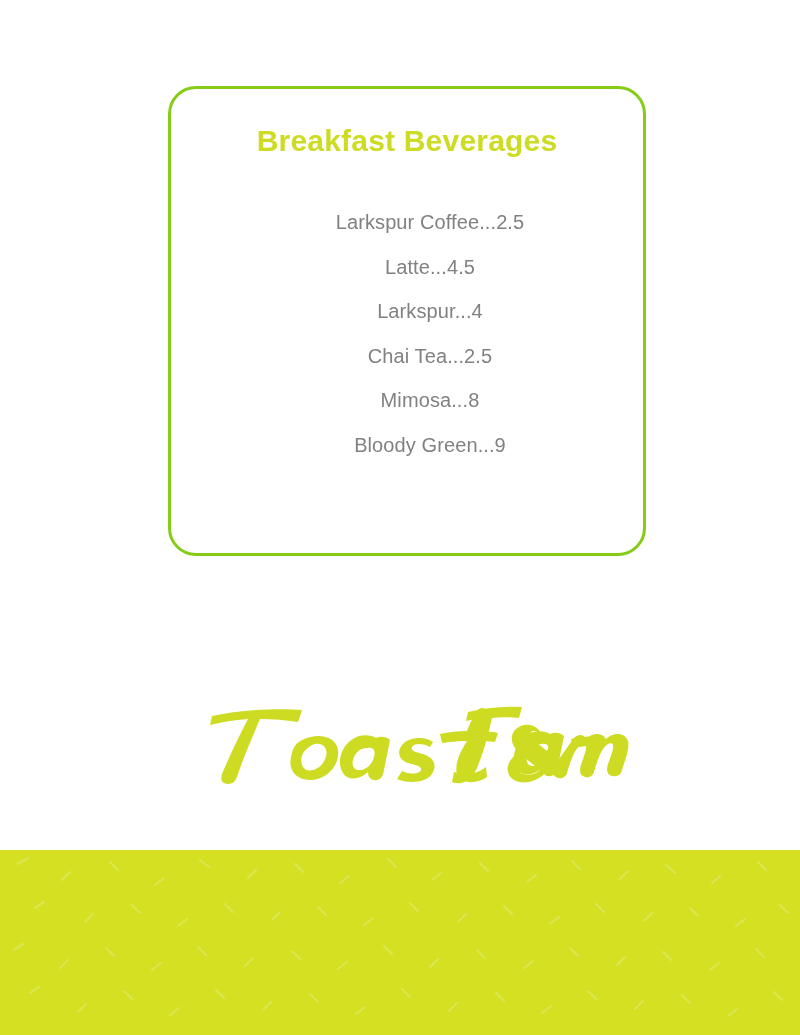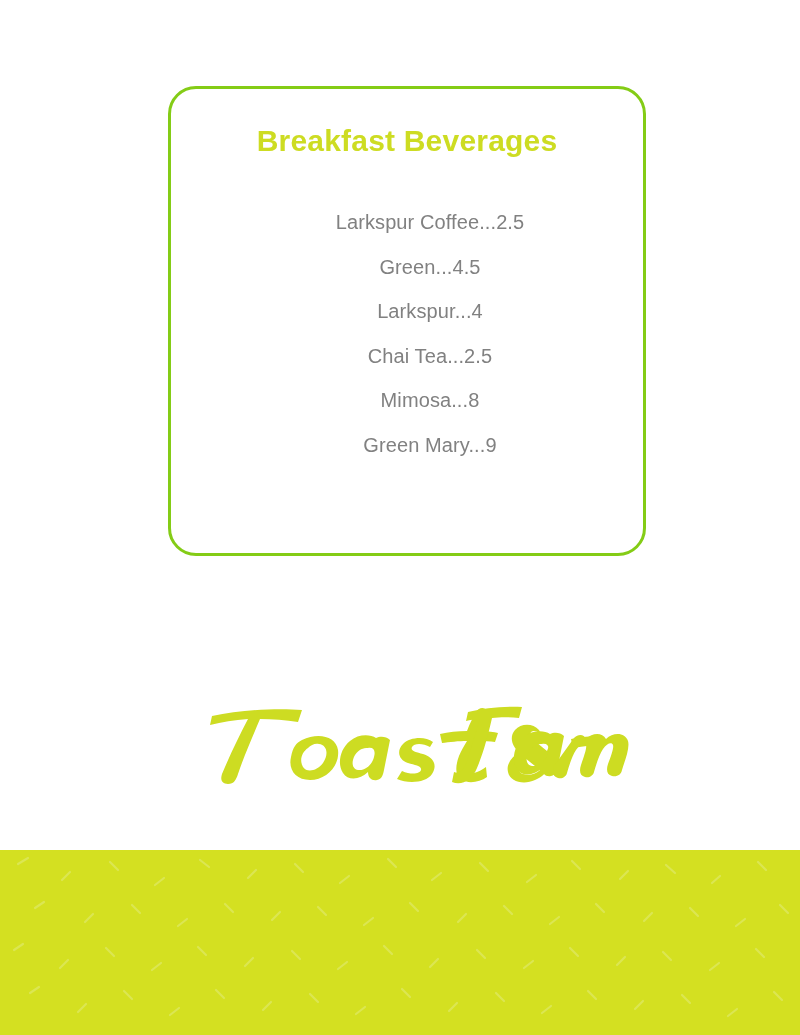--- a/index.html
+++ b/index.html
@@ -100,25 +100,25 @@
 </head>
 <body>
 
 <div class="page">
 
   <div class="menu-card">
     <div class="menu-title">Breakfast Beverages</div>
 
     <ul class="menu-items">
       <li class="menu-item">Larkspur Coffee...2.5</li>
-      <li class="menu-item">Green...4.5</li>
+      <li class="menu-item">Latte...4.5</li>
       <li class="menu-item">Larkspur...4</li>
       <li class="menu-item">Chai Tea...2.5</li>
       <li class="menu-item">Mimosa...8</li>
-      <li class="menu-item">Green Mary...9</li>
+      <li class="menu-item">Bloody Green...9</li>
     </ul>
   </div>
 
   <div class="brand">
     <svg width="420" height="110" viewBox="0 0 420 110" aria-hidden="true">
       <g fill="#cddc22">
 
         <path d="M22 26 C50 20, 86 18, 112 20 L108 32 C96 30, 82 29, 70 29 C62 48, 54 66, 48 84 C46 90, 44 94, 38 94 C32 94, 30 90, 32 84 C40 65, 49 46, 58 29 C44 30, 32 32, 20 35 Z"></path>
 
         <path d="M112 50 C128 42, 146 46, 148 60 C150 76, 136 90, 120 90 C106 90, 98 80, 101 67 C103 57, 106 53, 112 50 Z M118 58 C112 62, 109 70, 113 77 C117 83, 127 81, 133 73 C139 64, 137 55, 129 54 C125 53, 121 55, 118 58 Z"></path>

